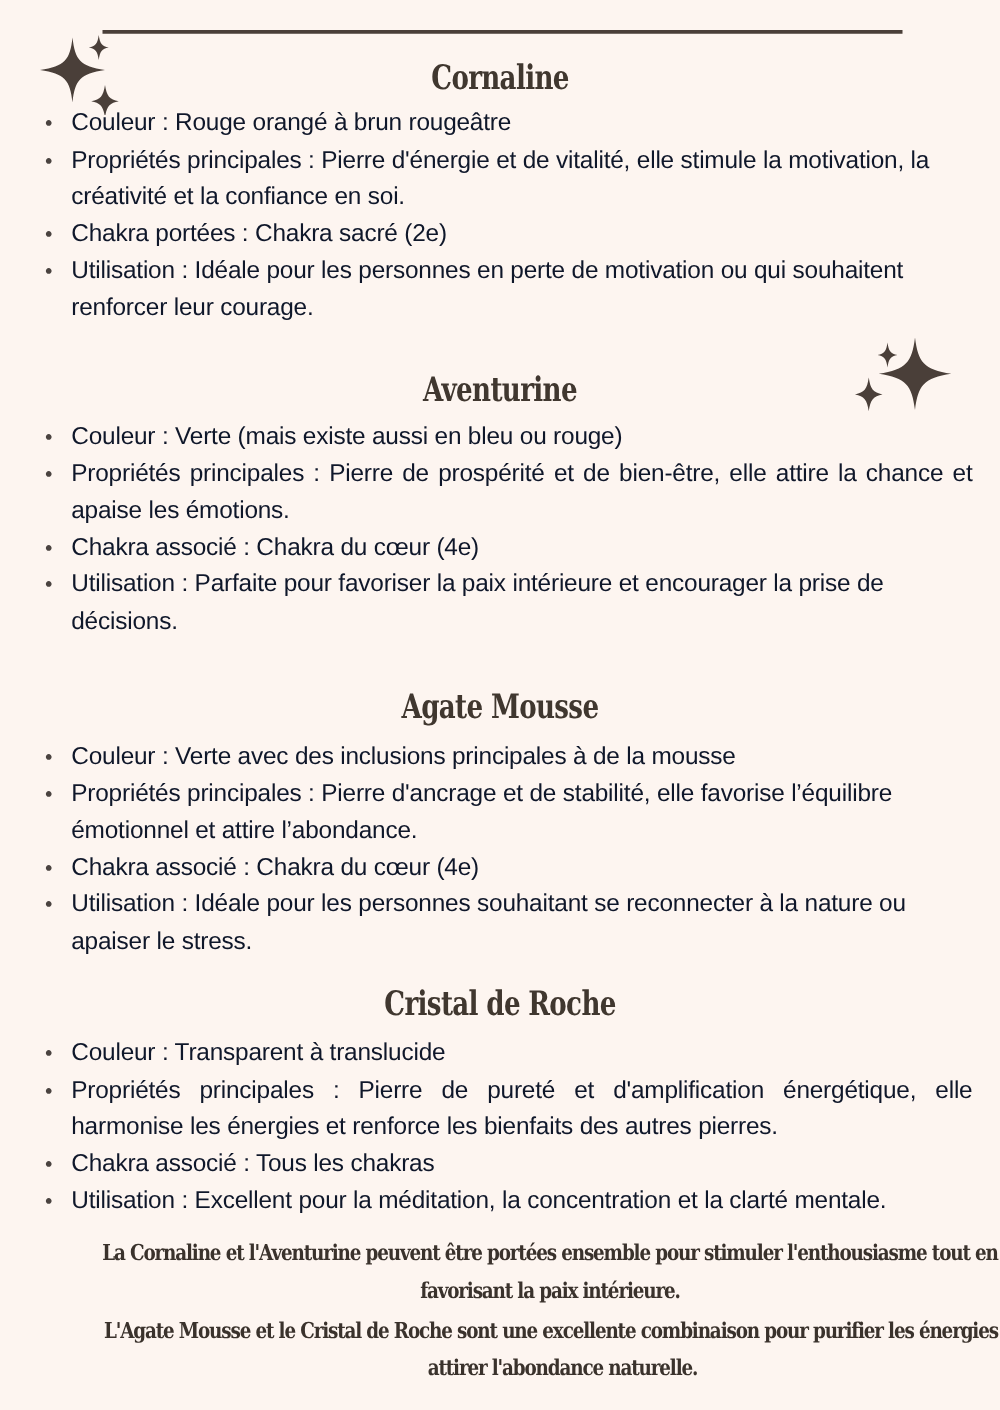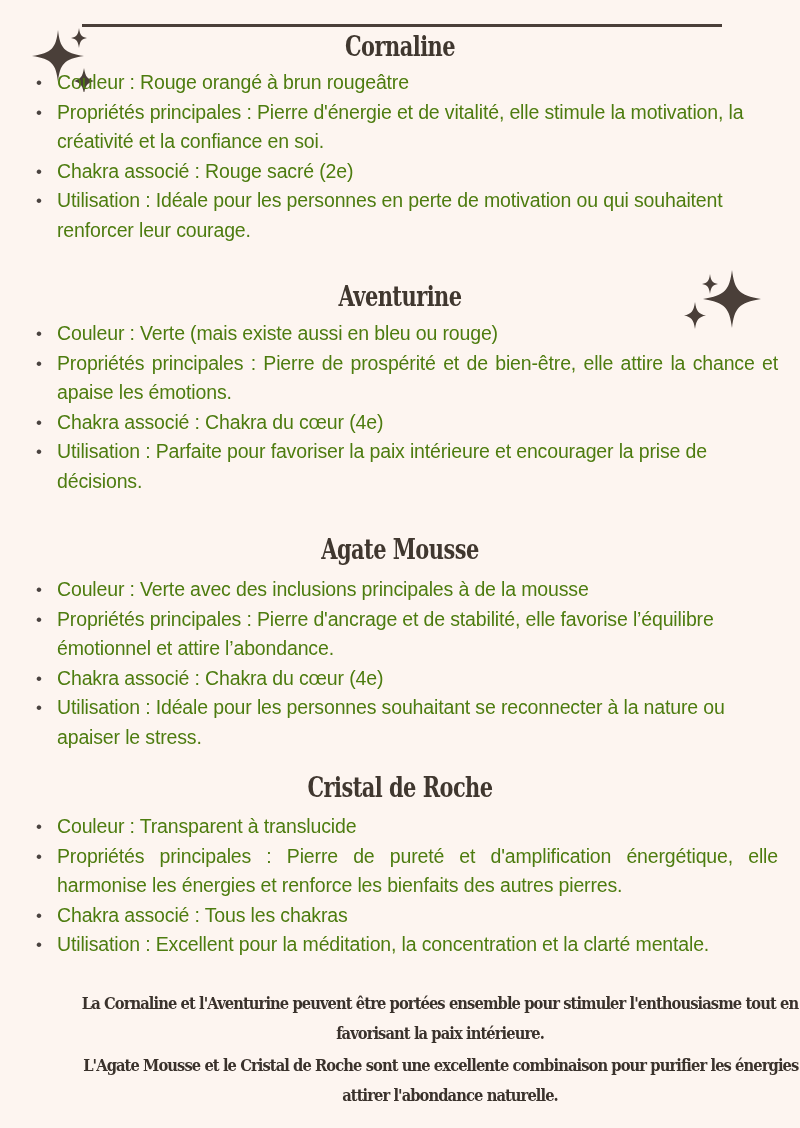--- a/index.html
+++ b/index.html
@@ -41,21 +41,21 @@
   }
   .sparkle-cluster svg { display: block; }
 
   #sparkle-left  { left: 22px;  top: 22px; }
   #sparkle-right { left: 676px; top: 266px; }
 
   
   .content {
     position: absolute;
     left: 0;
-    top: 0;
+    top: 16px;
     width: 800px;
   }
 
   .section { padding: 0 22px 0 22px; }
 
   h2.stone-title {
     font-family: "DejaVu Serif", "Liberation Serif", serif;
     font-weight: 700;
     font-size: 27px;
     line-height: 1;
@@ -71,21 +71,21 @@
     list-style: none;
     margin: 0;
     padding: 0;
   }
 
   ul.stone-list li {
     position: relative;
     padding-left: 35px;
     font-size: 19.5px;
     line-height: 29.5px;
-    color: #4d7c0f;
+    color: #0f172a;
     margin: 0;
     letter-spacing: -0.15px;
   }
 
   ul.stone-list li::before {
     content: "•";
     position: absolute;
     left: 14px;
     top: 0;
     font-size: 17px;
@@ -140,21 +140,21 @@
     </svg>
   </div>
 
   <div class="content">
 
     <div class="section" style="margin-top:33px;">
       <h2 class="stone-title">Cornaline</h2>
       <ul class="stone-list" style="margin-top:8px;">
         <li>Couleur : Rouge orangé à brun rougeâtre</li>
         <li>Propriétés principales : Pierre d'énergie et de vitalité, elle stimule la motivation, la créativité et la confiance en soi.</li>
-        <li>Chakra associé : Rouge sacré (2e)</li>
+        <li>Chakra portées : Chakra sacré (2e)</li>
         <li>Utilisation : Idéale pour les personnes en perte de motivation ou qui souhaitent renforcer leur courage.</li>
       </ul>
     </div>
 
     <div class="section" style="margin-top:38px;">
       <h2 class="stone-title">Aventurine</h2>
       <ul class="stone-list" style="margin-top:9px;">
         <li>Couleur : Verte (mais existe aussi en bleu ou rouge)</li>
         <li class="justify">Propriétés principales : Pierre de prospérité et de bien-être, elle attire la chance et apaise les émotions.</li>
         <li>Chakra associé : Chakra du cœur (4e)</li>

